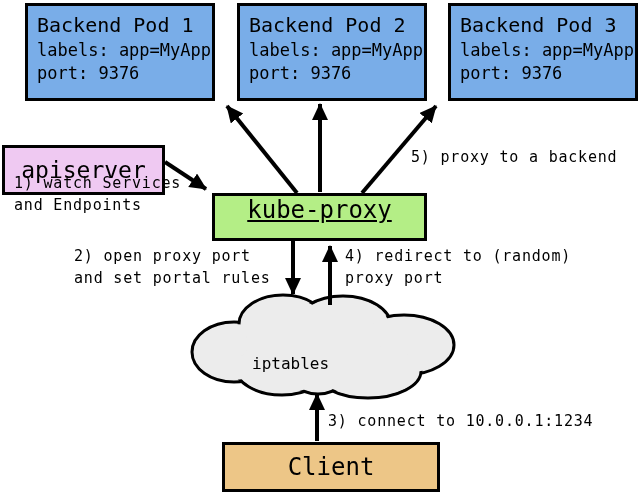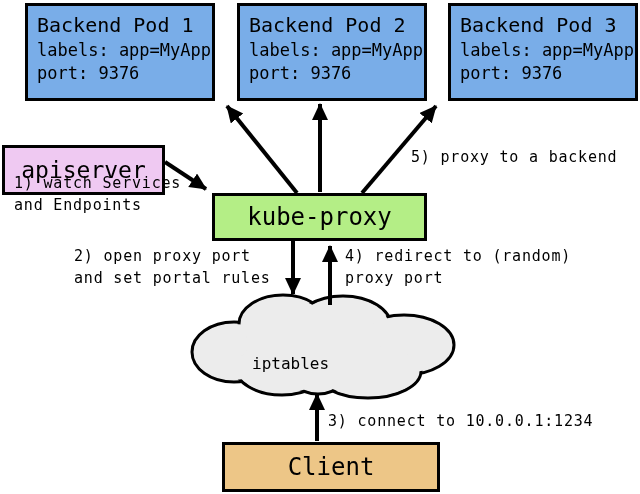--- a/index.html
+++ b/index.html
@@ -48,22 +48,23 @@
     left: 2px; top: 113px;
     width: 163px; height: 50px;
     display: flex; align-items: center; justify-content: center;
     font-size: 23px;
     margin-top: 32px;
   }
   .kube-proxy {
     background: #b4ee86;
     left: 212px; top: 193px;
     width: 215px; height: 48px;
-    display: flex; align-items: center; justify-content: center;
+    display: flex; align-items: flex-start; justify-content: center;
     font-size: 24px;
+    text-decoration: underline;
   }
   .client {
     background: #edc687;
     left: 222px; top: 442px;
     width: 218px; height: 50px;
     display: flex; align-items: center; justify-content: center;
     font-size: 24px;
   }
   .ann {
     position: absolute;

